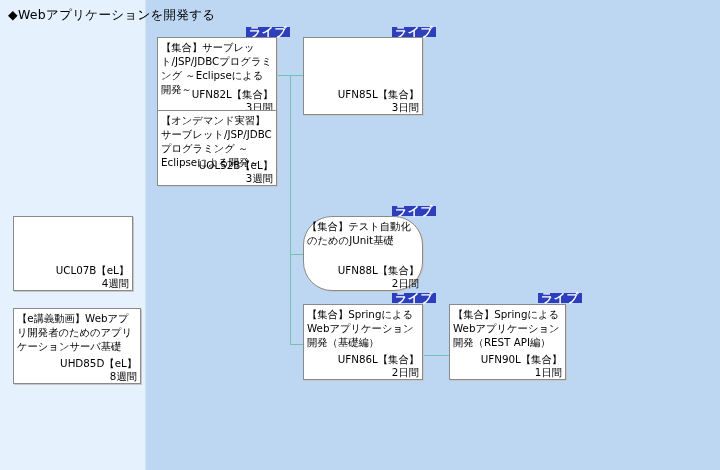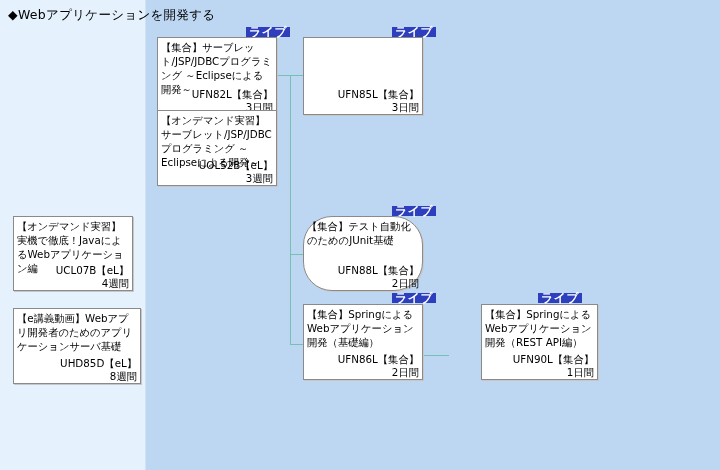--- a/index.html
+++ b/index.html
@@ -77,28 +77,27 @@
 </div>
 
 <span class="live" style="left:392px;top:293px;">ライブ</span>
 <div class="course" style="left:303px;top:304px;width:120px;height:76px;">
   <span class="name">【集合】SpringによるWebアプリケーション開発（基礎編）</span>
   <span class="code">UFN86L【集合】</span>
   <span class="dur">2日間</span>
 </div>
 
 <span class="live" style="left:538px;top:293px;">ライブ</span>
-<div class="course" style="left:449px;top:304px;width:117px;height:76px;margin-left:32px;">
+<div class="course" style="left:449px;top:304px;width:117px;height:76px;">
   <span class="name">【集合】SpringによるWebアプリケーション開発（REST API編）</span>
   <span class="code">UFN90L【集合】</span>
   <span class="dur">1日間</span>
 </div>
 
 <div class="course" style="left:13px;top:216px;width:120px;height:75px;">
-  <span class="name">【オンデマンド実習】実機で徹底！JavaによるWebアプリケーション編</span>
   <span class="code">UCL07B【eL】</span>
   <span class="dur">4週間</span>
 </div>
 
 <div class="course" style="left:13px;top:308px;width:128px;height:76px;">
   <span class="name">【e講義動画】Webアプリ開発者のためのアプリケーションサーバ基礎</span>
   <span class="code">UHD85D【eL】</span>
   <span class="dur">8週間</span>
 </div>
 

